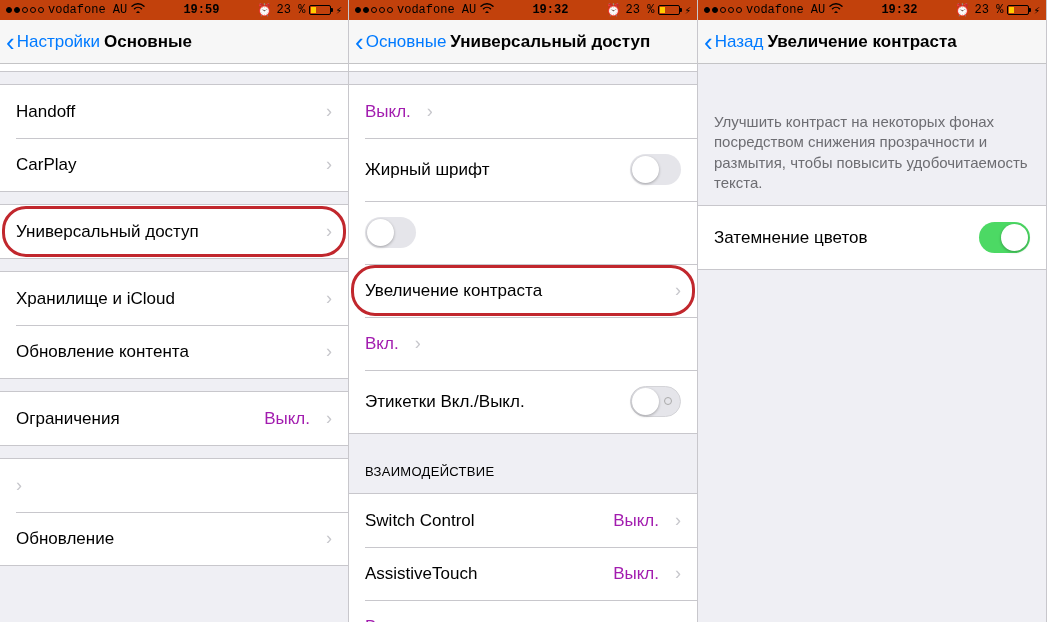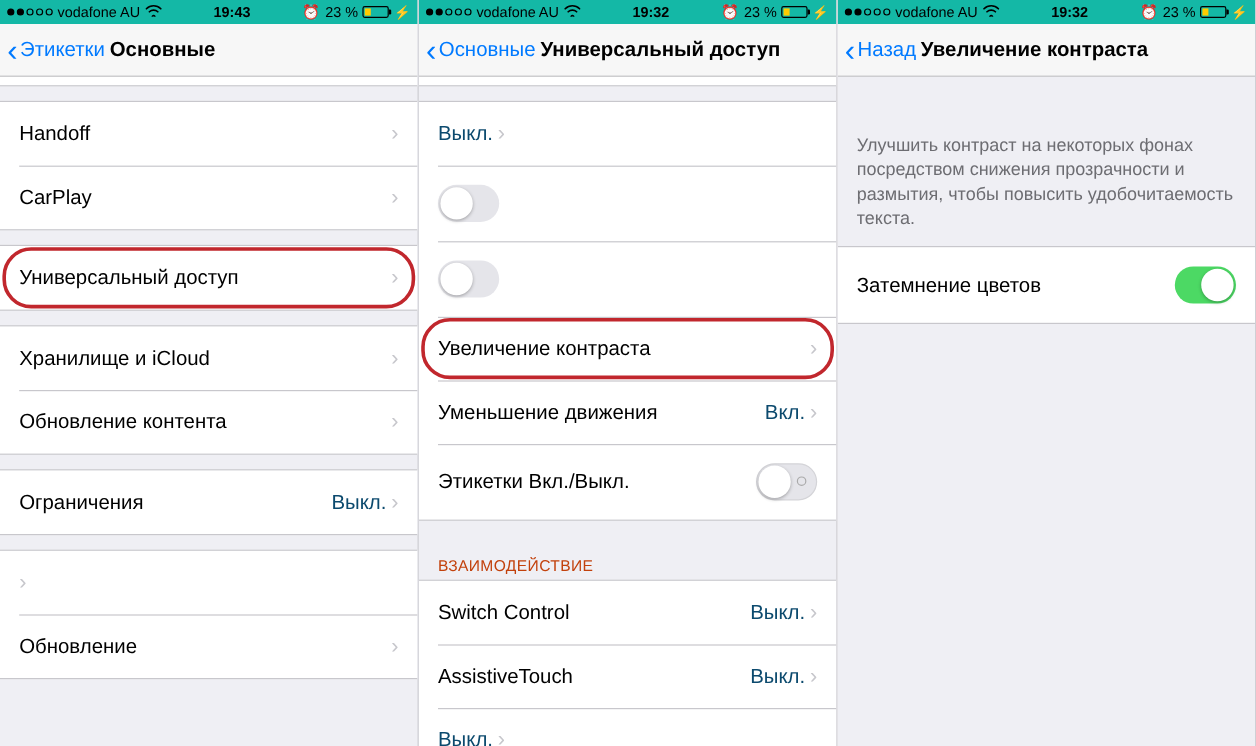--- a/index.html
+++ b/index.html
@@ -1,21 +1,21 @@
 <!DOCTYPE html>
 <html><head>
 <meta charset="utf-8">
 <style>
   * { box-sizing: border-box; margin: 0; padding: 0; }
   html, body { width: 1047px; height: 622px; font-family: -apple-system, "Helvetica Neue", Arial, sans-serif; background:#fff; overflow:hidden; }
   .wrap { display:flex; width:1047px; height:622px; }
   .pane { width:349px; height:622px; background:#efeff4; border-right:1px solid #c8c7cc; position:relative; overflow:hidden; }
 
   
-  .status { height:20px; background:#14b8a6; display:flex; align-items:center; font-size:12px; padding:0 6px; color:#000; }
+  .status { height:20px; background:#c2410c; display:flex; align-items:center; font-size:12px; padding:0 6px; color:#000;font-family:Liberation Mono, monospace; }
   .status .carrier { display:flex; align-items:center; gap:4px; }
   .dots { display:flex; gap:2px; }
   .dot { width:6px; height:6px; border-radius:50%; border:1px solid #000; }
   .dot.fill { background:#000; }
   .status .mid { flex:1; text-align:center; font-weight:600; }
   .status .right { display:flex; align-items:center; gap:4px; }
   .wifi { display:inline-block; }
   .alarm { font-size:12px; }
   .batt { width:22px; height:10px; border:1px solid #000; border-radius:2px; position:relative; }
   .batt::after { content:""; position:absolute; right:-3px; top:2px; width:2px; height:4px; background:#000; border-radius:0 1px 1px 0;}
@@ -27,23 +27,23 @@
   .nav .back { color:#007aff; display:flex; align-items:center; gap:2px; font-size:17px; cursor:pointer; white-space:nowrap; }
   .nav .chev { font-size:26px; line-height:1; font-weight:300; }
   .nav .title { font-size:17px; font-weight:600; color:#000; margin-left:4px; white-space:nowrap; overflow:hidden; text-overflow:ellipsis; flex:1; }
 
   
   .spacer { height:12px; }
   .group { background:#fff; border-top:1px solid #c8c7cc; border-bottom:1px solid #c8c7cc; }
   .row { min-height:45px; display:flex; align-items:center; padding:16px 16px; position:relative; cursor:pointer; }
   .row + .row::before { content:""; position:absolute; left:16px; right:0; top:0; height:1px; background:#c8c7cc; }
   .row .label { font-size:17px; color:#000; flex:1; }
-  .row .detail { font-size:17px; color:#0c4a6e; margin-right:4px; }
+  .row .detail { font-size:17px; color:#a21caf; margin-right:16px; }
   .row .disc { color:#c7c7cc; font-size:18px; font-weight:300; }
-  .section-header { font-size:13px; color:#c2410c; padding:18px 16px 4px; text-transform:uppercase; letter-spacing:0.3px; }
+  .section-header { font-size:13px; color:#000000; padding:18px 16px 14px; text-transform:uppercase; letter-spacing:0.3px; }
   .footer-text { font-size:15px; color:#6d6d72; padding:8px 16px 0; line-height:1.35; }
 
   
   .switch { width:51px; height:31px; border-radius:31px; background:#e5e5ea; position:relative; flex-shrink:0; }
   .switch .knob { position:absolute; width:27px; height:27px; border-radius:50%; background:#fff; top:2px; left:2px; box-shadow:0 1px 3px rgba(0,0,0,.3); transition:none; }
   .switch.on { background:#4cd964; }
   .switch.on .knob { left:22px; }
 
   
   .tick { width:51px; height:31px; border-radius:31px; background:#e5e5ea; border:1px solid #d4d4d8; position:relative; flex-shrink:0;}
@@ -70,34 +70,34 @@
             <span class="dot"></span>
             <span class="dot"></span>
       </span>
       <span>vodafone AU</span>
       <span class="wifi">
         <svg width="14" height="10" viewBox="0 0 14 10">
               <path d="M7 9 a1 1 0 1 0 0.001 0 M3.5 5.8 a5 5 0 0 1 7 0 M1 3.3 a8.5 8.5 0 0 1 12 0" stroke="#000" stroke-width="1.4" fill="none" stroke-linecap="round"></path>
             </svg>
       </span>
     </div>
-    <div class="mid">19:43</div>
+    <div class="mid">19:59</div>
     <div class="right">
       <span class="alarm">⏰</span>
       <span>23 %</span>
       <span class="batt">
             <span class="fill"></span>
           </span>
       <span class="bolt">⚡</span>
     </div>
   </div>
   <div class="nav">
     <div class="back">
       <span class="chev">‹</span>
-      <span>Этикетки</span>
+      <span>Настройки</span>
     </div>
     <div class="title">Основные</div>
   </div>
       <div class="sliver"></div>
       <div class="spacer"></div>
       <div class="group">
     <div class="row">
       <span class="label">Handoff</span>
       <span class="disc">›</span>
 
@@ -187,38 +187,38 @@
   </div>
       <div class="sliver"></div>
       <div class="spacer"></div>
       <div class="group">
     <div class="row">
       <span class="detail">Выкл.</span>
           <span class="disc">›</span>
 
     </div>
     <div class="row">
+      <span class="label">Жирный шрифт</span>
       <div class="switch ">
             <div class="knob"></div>
           </div>
 
     </div>
     <div class="row">
       <div class="switch ">
             <div class="knob"></div>
           </div>
 
     </div>
     <div class="row">
       <span class="label">Увеличение контраста</span>
       <span class="disc">›</span>
       <div class="hl" style="left:2px;right:2px;top:1px;bottom:1px;"></div>
     </div>
     <div class="row">
-      <span class="label">Уменьшение движения</span>
       <span class="detail">Вкл.</span>
           <span class="disc">›</span>
 
     </div>
     <div class="row">
       <span class="label">Этикетки Вкл./Выкл.</span>
       <div class="tick">
             <div class="knob"></div>
             <div class="ring"></div>
           </div>

